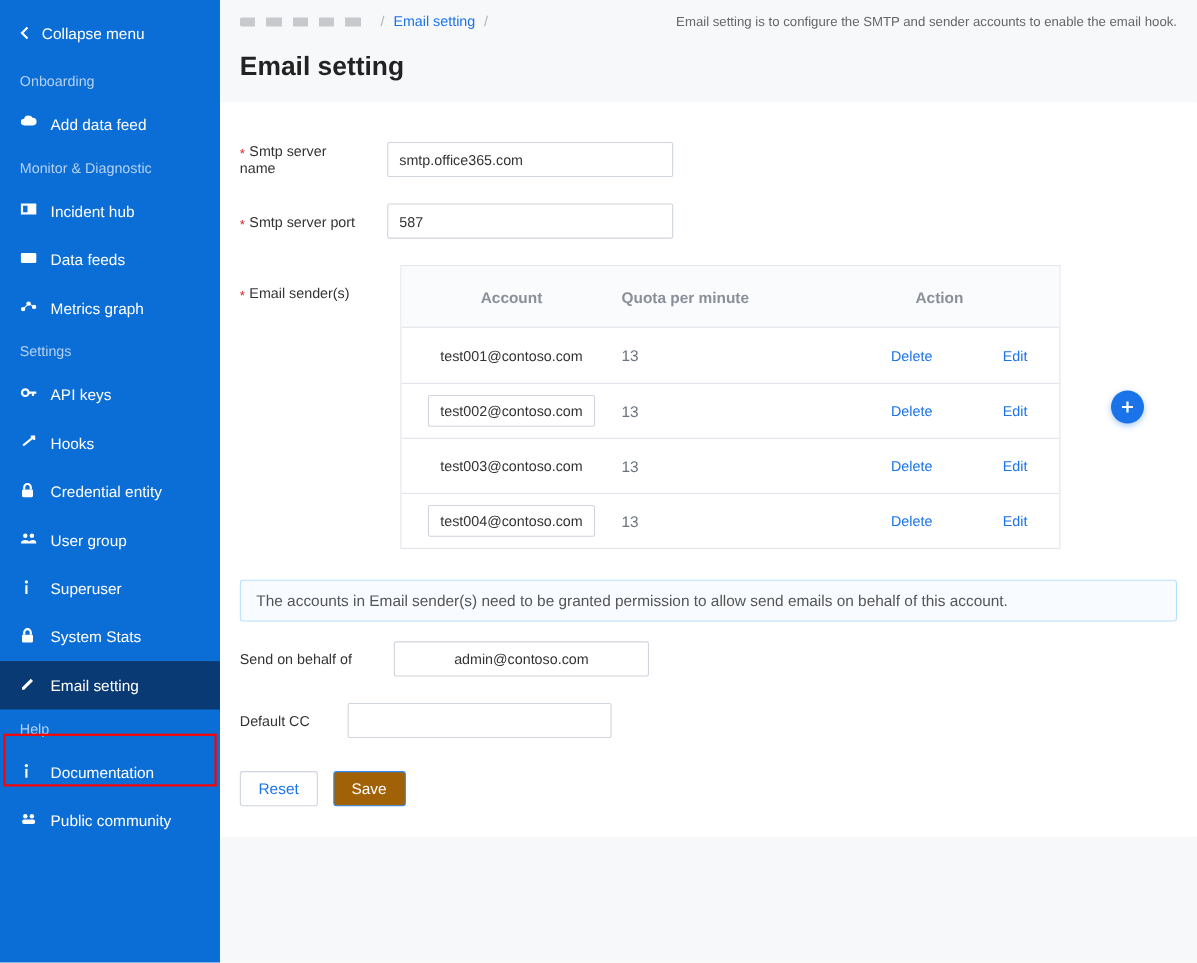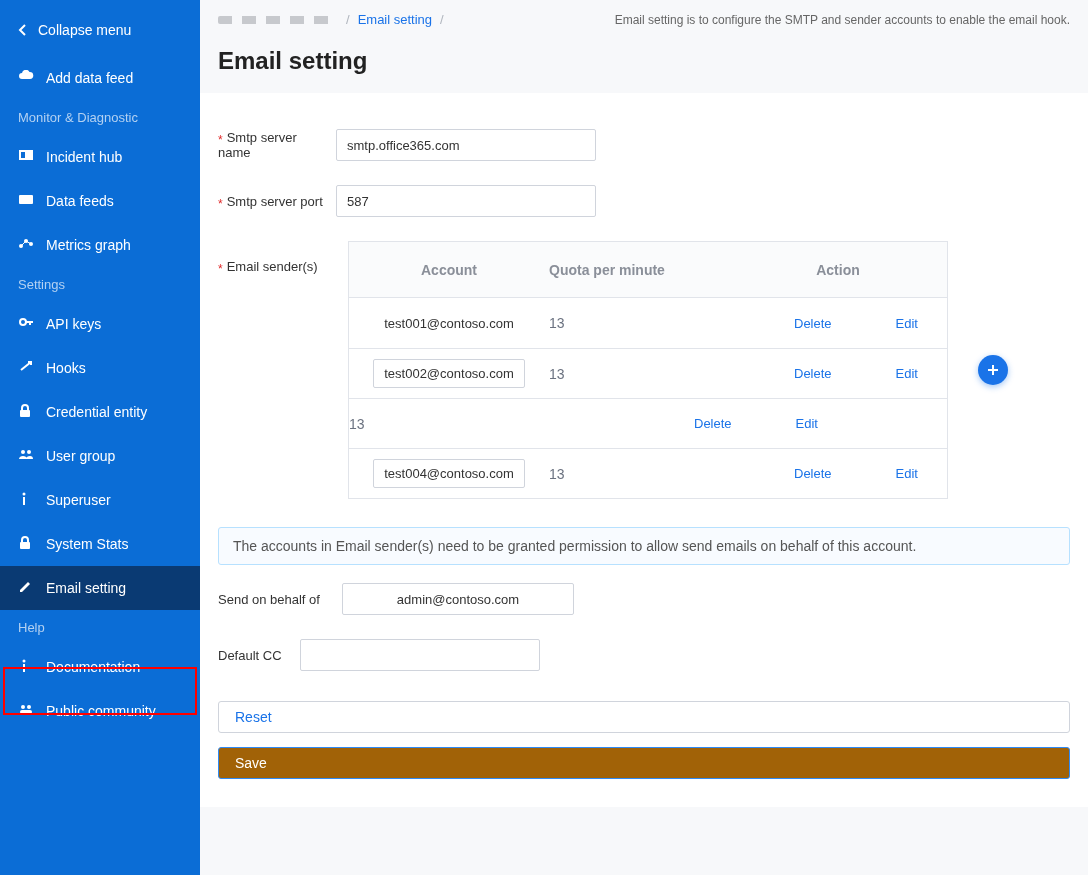--- a/index.html
+++ b/index.html
@@ -14,21 +14,21 @@
 
   .content { position: absolute; left: 200px; top: 0; width: 888px; height: 875px; background: #f7f8fa; }
   .topbar { display: flex; justify-content: space-between; align-items: center; padding: 12px 18px 10px 18px; font-size: 13px; color: #666; }
   .breadcrumb { display: flex; align-items: center; gap: 8px; color: #8a8f99; }
   .breadcrumb .sep { color: #b0b5bd; }
   .breadcrumb .current { color: #1a73e8; }
   .help-text { font-size: 12px; color: #666; text-align: right; }
   .page-title { font-size: 24px; font-weight: 700; color: #222; padding: 10px 18px 18px 18px; }
 
   .panel { background: #fff; padding: 24px 0 28px 0; }
-  .form-row { display: flex; align-items: center; padding: 12px 18px; gap: 12px; }
+  .form-row { display: flex; align-items: center; padding: 12px 18px; gap: 28px; }
   .form-row.top { align-items: flex-start; }
   .label-col { width: 106px; text-align: left; color: #333; font-size: 13px; position: relative; }
   .req-star { color: #e02a2a; font-size: 12px; margin-right: 4px; position: relative; top: 2px; }
   .text-input { width: 260px; height: 32px; border: 1px solid #d0d4dc; border-radius: 2px; padding: 4px 10px; font-size: 13px; color: #333; }
 
   .table-wrap { border: 1px solid #e1e4ea; margin-left: 12px; width: 600px; }
   .table-head { display: flex; background: #fafbfc; border-bottom: 1px solid #e1e4ea; height: 56px; align-items: center; color: #8a8f99; font-weight: 600; font-size: 14px; }
   .col-account { flex: 0 0 200px; text-align: center; }
   .col-quota   { flex: 0 0 180px; text-align: left; }
   .col-action  { flex: 1 1 auto; text-align: center; }
@@ -36,40 +36,41 @@
   .table-row:first-of-type { border-top: none; }
   .acct-chip { display: inline-block; padding: 6px 10px; font-size: 13px; color: #333; }
   .acct-chip.boxed { border: 1px solid #d0d4dc; border-radius: 2px; }
   .quota-val { color: #6b7280; font-size: 14px; }
   .action-links { display: flex; justify-content: center; gap: 28px; }
   .action-link { color: #1a73e8; font-size: 13px; cursor: pointer; margin-left: 36px; }
   .fab { width: 30px; height: 30px; border-radius: 50%; background: #1a73e8; color: #fff; display: flex; align-items: center; justify-content: center; font-size: 16px; font-weight: 600; align-self: center; margin-left: 18px; cursor: pointer; box-shadow: 0 2px 6px rgba(26,115,232,.4); }
 
   .notice { margin: 16px 18px 6px 18px; background: #f8fbff; border: 1px solid #b7e1ff; border-radius: 3px; padding: 10px 14px; color: #555; font-size: 14px; }
 
-  .btn-row { display: flex; gap: 14px; padding: 18px 18px 0 18px; flex-direction: column; }
+  .btn-row { display: flex; gap: 14px; padding: 18px 18px 0 18px; }
   .btn { height: 32px; padding: 0 16px; border-radius: 3px; font-size: 14px; cursor: pointer; display: inline-flex; align-items: center; }
   .btn-outline { background: #fff; color: #1a73e8; border: 1px solid #d0d4dc; }
   .btn-primary { background: #a16207; color: #fff; border: 1px solid #2f8af5; }
 
   svg { display: block; }
 </style>
 </head>
 <body>
 
 <div class="sidebar">
   <div class="collapse">
     <span class="icon">
       <svg width="10" height="12" viewBox="0 0 10 12">
           <path d="M7 1 L2 6 L7 11" stroke="#fff" stroke-width="2" fill="none"></path>
         </svg>
     </span>
     <span>Collapse menu</span>
   </div>
 
+  <div class="section-label">Onboarding</div>
   <div class="nav-item">
     <span class="icon">
       <svg width="16" height="12" viewBox="0 0 16 12">
           <path d="M4 9a3 3 0 010-6 4 4 0 017.5-1A3 3 0 1112 9H4z" fill="#fff"></path>
         </svg>
     </span>
     <span>Add data feed</span>
   </div>
 
   <div class="section-label">Monitor &amp; Diagnostic</div>
@@ -236,20 +237,21 @@
               <div class="col-account"><span class="acct-chip boxed">test002@contoso.com</span></div>
               <div class="col-quota"><span class="quota-val">13</span></div>
               <div class="col-action">
                 <div class="action-links">
                   <span class="action-link">Delete</span>
                   <span class="action-link">Edit</span>
                 </div>
               </div>
             </div>
             <div class="table-row">
+              <div class="col-account"><span class="acct-chip">test003@contoso.com</span></div>
               <div class="col-quota"><span class="quota-val">13</span></div>
               <div class="col-action">
                 <div class="action-links">
                   <span class="action-link">Delete</span>
                   <span class="action-link">Edit</span>
                 </div>
               </div>
             </div>
             <div class="table-row">
               <div class="col-account"><span class="acct-chip boxed">test004@contoso.com</span></div>

